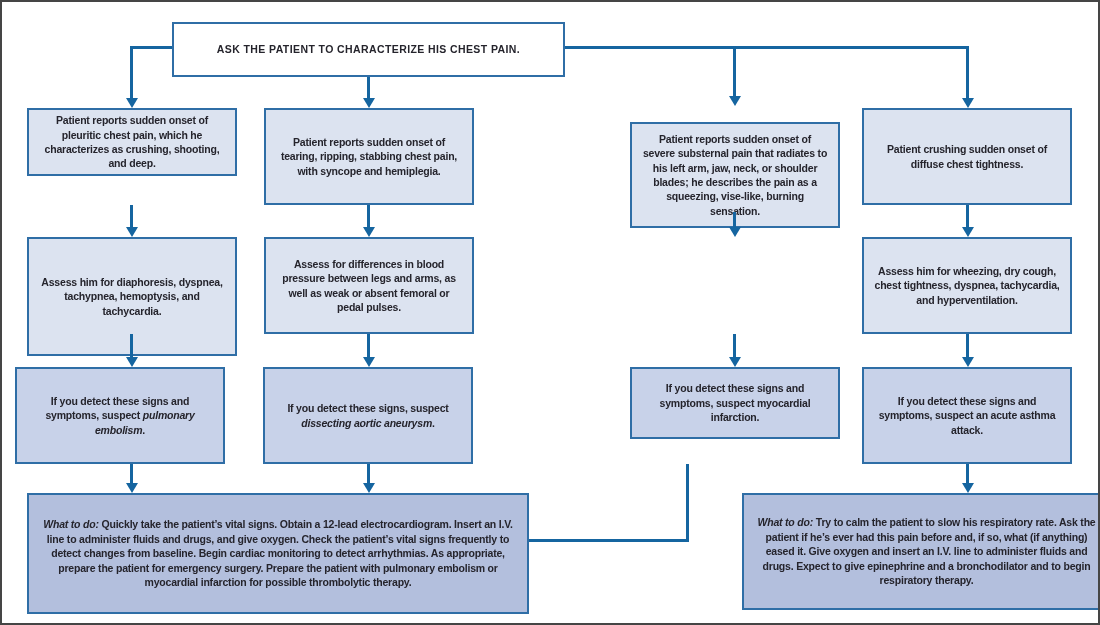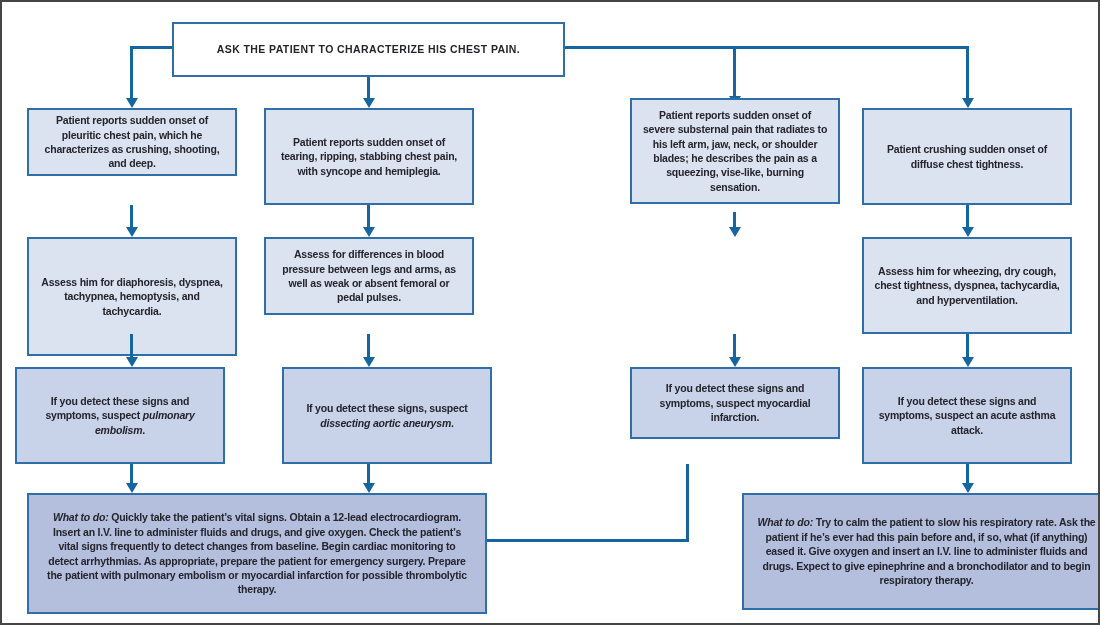--- a/index.html
+++ b/index.html
@@ -67,78 +67,78 @@
   <div class="arr-down" style="left:727px;top:94px"></div>
   <div class="vline" style="left:964px;top:44px;height:53px"></div>
   <div class="arr-down" style="left:960px;top:96px"></div>
 
   <div class="box light" style="left:25px;top:106px;width:210px;height:68px">
     <p>Patient reports sudden onset of pleuritic chest pain, which he characterizes as crushing, shooting, and deep.</p>
   </div>
   <div class="box light" style="left:262px;top:106px;width:210px;height:97px">
     <p>Patient reports sudden onset of tearing, ripping, stabbing chest pain, with syncope and hemiplegia.</p>
   </div>
-  <div class="box light" style="left:628px;top:96px;width:210px;height:106px">
+  <div class="box light" style="left:628px;top:120px;width:210px;height:106px">
     <p>Patient reports sudden onset of severe substernal pain that radiates to his left arm, jaw, neck, or shoulder blades; he describes the pain as a squeezing, vise-like, burning sensation.</p>
   </div>
   <div class="box light" style="left:860px;top:106px;width:210px;height:97px">
     <p>Patient crushing sudden onset of diffuse chest tightness.</p>
   </div>
 
   <div class="vline" style="left:128px;top:203px;height:23px"></div>
   <div class="arr-down" style="left:124px;top:225px"></div>
   <div class="vline" style="left:365px;top:203px;height:23px"></div>
   <div class="arr-down" style="left:361px;top:225px"></div>
   <div class="vline" style="left:731px;top:210px;height:16px"></div>
   <div class="arr-down" style="left:727px;top:225px"></div>
   <div class="vline" style="left:964px;top:203px;height:23px"></div>
   <div class="arr-down" style="left:960px;top:225px"></div>
 
   <div class="box light" style="left:25px;top:235px;width:210px;height:119px">
     <p>Assess him for diaphoresis, dyspnea, tachypnea, hemoptysis, and tachycardia.</p>
   </div>
-  <div class="box light" style="left:262px;top:235px;width:210px;height:78px">
+  <div class="box light" style="left:262px;top:235px;width:210px;height:97px">
     <p>Assess for differences in blood pressure between legs and arms, as well as weak or absent femoral or pedal pulses.</p>
   </div>
   <div class="box light" style="left:860px;top:235px;width:210px;height:97px">
     <p>Assess him for wheezing, dry cough, chest tightness, dyspnea, tachycardia, and hyperventilation.</p>
   </div>
 
   <div class="vline" style="left:128px;top:332px;height:24px"></div>
   <div class="arr-down" style="left:124px;top:355px"></div>
   <div class="vline" style="left:365px;top:332px;height:24px"></div>
   <div class="arr-down" style="left:361px;top:355px"></div>
   <div class="vline" style="left:731px;top:332px;height:24px"></div>
   <div class="arr-down" style="left:727px;top:355px"></div>
   <div class="vline" style="left:964px;top:332px;height:24px"></div>
   <div class="arr-down" style="left:960px;top:355px"></div>
 
   <div class="box medium" style="left:13px;top:365px;width:210px;height:97px">
     <p><span>If you detect these signs and symptoms, suspect </span><i>pulmonary embolism</i><span>.</span></p>
   </div>
-  <div class="box medium" style="left:280px;top:365px;width:210px;height:97px">
+  <div class="box medium" style="left:261px;top:365px;width:210px;height:97px">
     <p><span>If you detect these signs, suspect </span><i>dissecting aortic aneurysm</i><span>.</span></p>
   </div>
   <div class="box medium" style="left:628px;top:365px;width:210px;height:72px">
     <p><span>If you detect these signs and symptoms, suspect myocardial infarction.</span><i></i><span></span></p>
   </div>
   <div class="box medium" style="left:860px;top:365px;width:210px;height:97px">
     <p><span>If you detect these signs and symptoms, suspect an acute asthma attack.</span><i></i><span></span></p>
   </div>
 
   <div class="vline" style="left:128px;top:462px;height:20px"></div>
   <div class="arr-down" style="left:124px;top:481px"></div>
   <div class="vline" style="left:365px;top:462px;height:20px"></div>
   <div class="arr-down" style="left:361px;top:481px"></div>
   <div class="vline" style="left:684px;top:462px;height:77px"></div>
   <div class="hline" style="left:482px;top:537px;width:205px"></div>
   <div class="arr-left" style="left:472px;top:532px"></div>
   <div class="vline" style="left:964px;top:462px;height:20px"></div>
   <div class="arr-down" style="left:960px;top:481px"></div>
 
-  <div class="box dark" style="left:25px;top:491px;width:460px;height:121px;padding:8px 14px">
+  <div class="box dark" style="left:25px;top:491px;width:502px;height:121px;padding:8px 14px">
     <p><i>What to do:</i><span> Quickly take the patient’s vital signs. Obtain a 12-lead electrocardiogram. Insert an I.V. line to administer fluids and drugs, and give oxygen. Check the patient’s vital signs frequently to detect changes from baseline. Begin cardiac monitoring to detect arrhythmias. As appropriate, prepare the patient for emergency surgery. Prepare the patient with pulmonary embolism or myocardial infarction for possible thrombolytic therapy.</span></p>
   </div>
   <div class="box dark" style="left:740px;top:491px;width:369px;height:117px;padding:1px 12px">
     <p><i>What to do:</i><span> Try to calm the patient to slow his respiratory rate. Ask the patient if he’s ever had this pain before and, if so, what (if anything) eased it. Give oxygen and insert an I.V. line to administer fluids and drugs. Expect to give epinephrine and a bronchodilator and to begin respiratory therapy.</span></p>
   </div>
 
 </div>
 
 </body></html>

